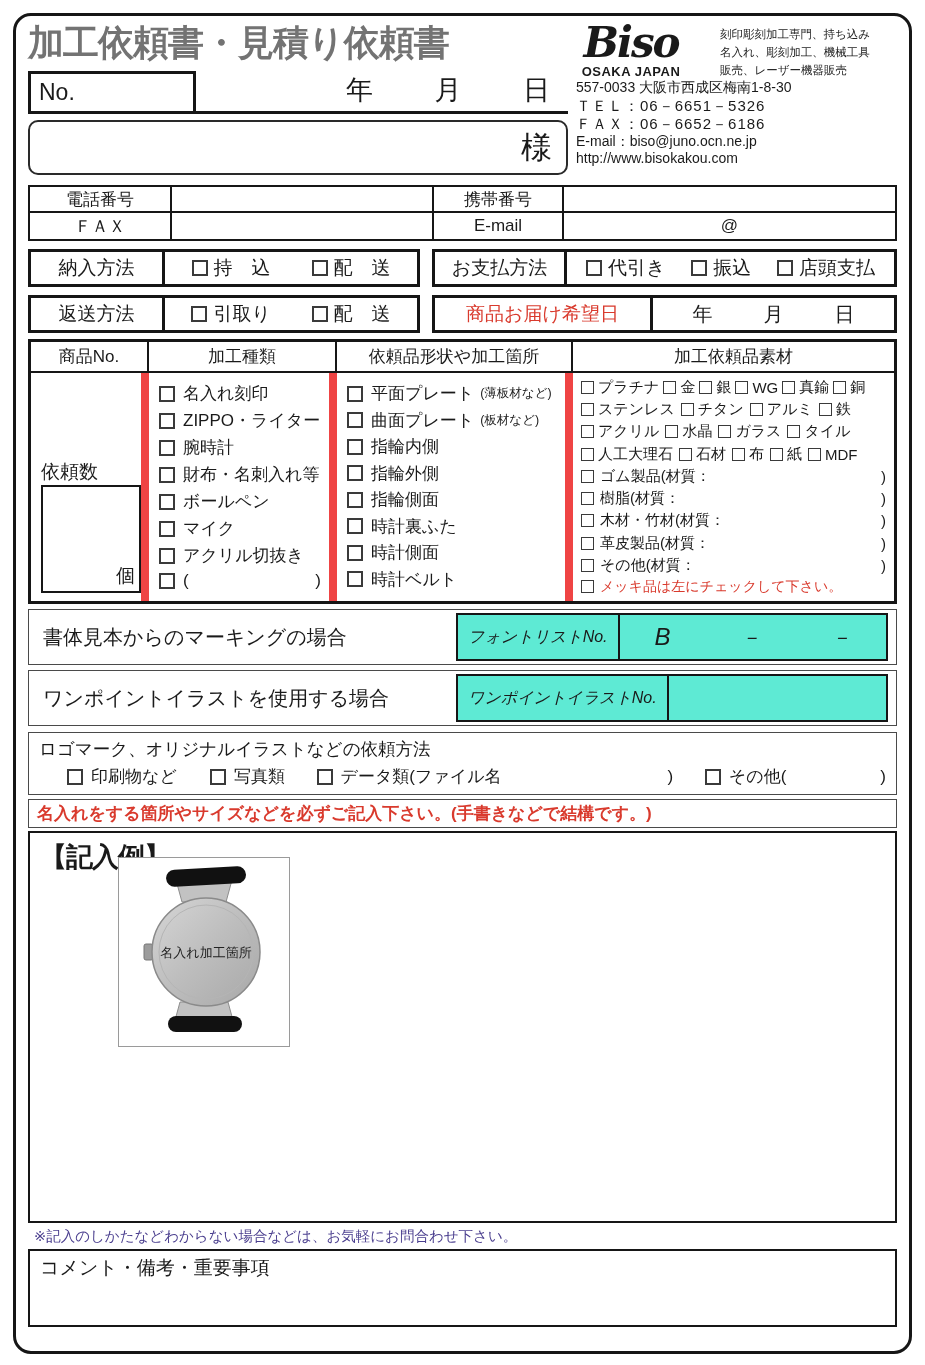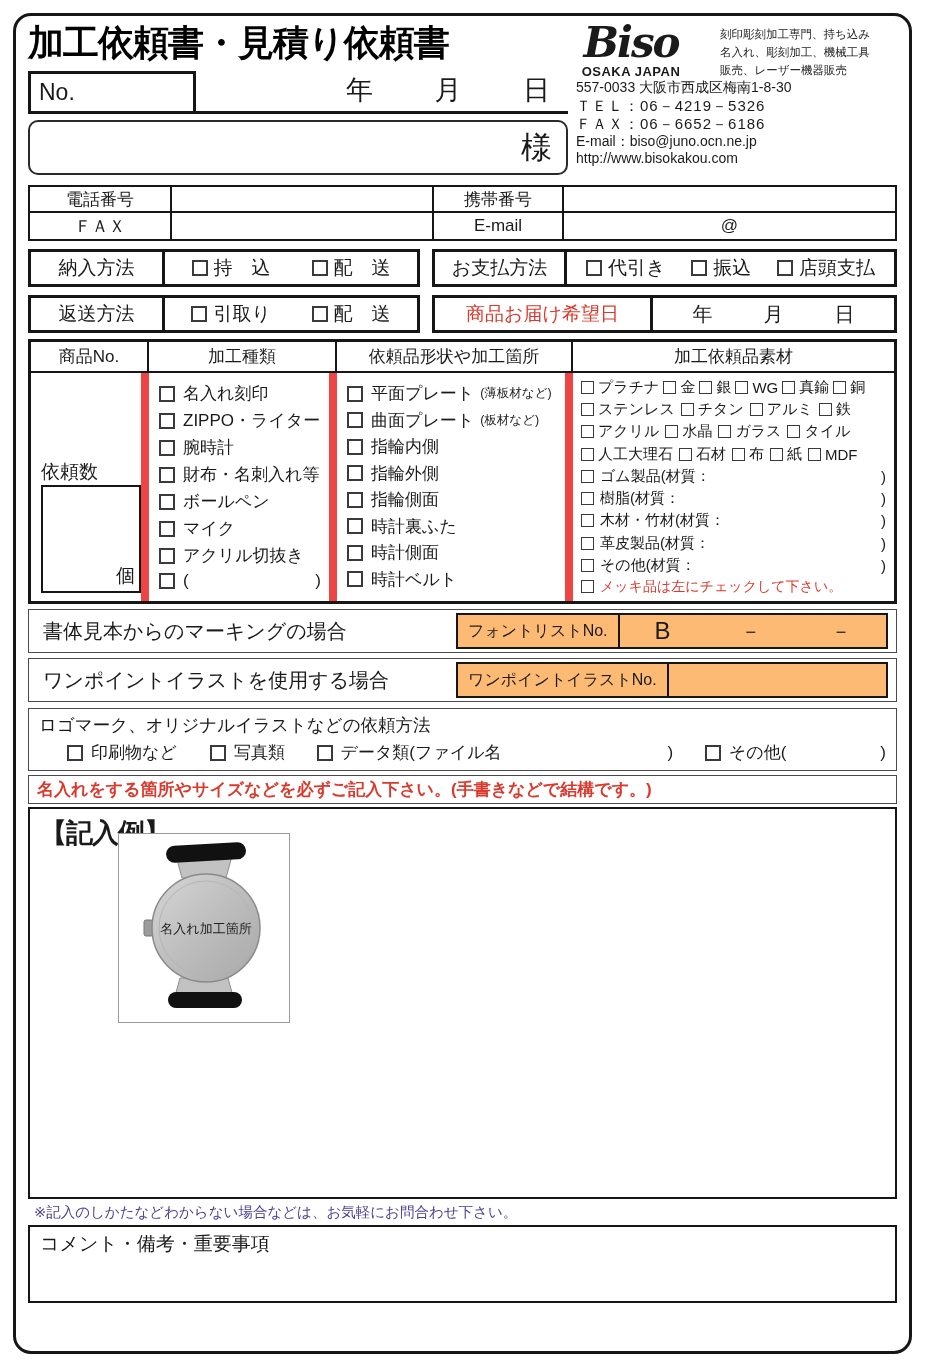--- a/index.html
+++ b/index.html
@@ -8,21 +8,21 @@
     position:relative; width:925px; height:1365px; background:#fff;
     font-family:"Liberation Sans","DejaVu Sans",sans-serif; color:#1a1a1a; overflow:hidden;
   }
   .frame {
     position:absolute; left:13px; top:13px; right:13px; bottom:11px;
     border:3px solid #161616; border-radius:18px; padding:6px 12px; overflow:hidden;
   }
   
   .header { display:flex; gap:8px; min-height:154px; }
   .header-left { width:540px; }
-  .doc-title { color:#000000; font-size:36px; font-weight:900; letter-spacing:-1px; line-height:1.15; white-space:nowrap; }
+  .doc-title { color:#737373; font-size:36px; font-weight:900; letter-spacing:-1px; line-height:1.15; white-space:nowrap; }
   .no-row { display:flex; margin-top:8px; height:43px; }
   .no-box { width:168px; border:3px solid #161616; font-size:23px; padding:5px 8px; background:#fff; }
   .date-line { flex:1; border-bottom:3px solid #161616; display:flex; align-items:center; justify-content:space-between; font-size:27px; padding:0 18px 2px 150px; }
   .name-box { margin-top:6px; height:55px; border:2px solid #2a2a2a; border-radius:10px; display:flex; align-items:center; justify-content:flex-end; padding-right:14px; font-size:31px; }
   .header-right { flex:1; padding-top:1px; }
   .logo-row { display:flex; gap:10px; align-items:flex-start; }
   .logo-block { text-align:center; min-width:110px; }
   .logo-script { font-family:"DejaVu Serif","Liberation Serif",serif; font-style:italic; font-weight:bold; font-size:42px; line-height:0.95; letter-spacing:-2px; }
   .logo-sub { font-size:13px; font-weight:bold; letter-spacing:0.5px; margin-top:1px; }
   .tagline { font-size:11.5px; line-height:1.55; padding-top:3px; color:#222;margin-left:24px; }
@@ -68,21 +68,21 @@
   .lrow .spacer { flex:1; }
   .mat-col { display:flex; flex-direction:column; justify-content:space-between; padding:5px 8px 5px 8px; }
   .mrow { display:flex; align-items:center; gap:6px; font-size:15px; white-space:nowrap; }
   .mrow.tight { gap:4px; }
   .mitem { display:flex; align-items:center; gap:4px; }
   .mrow .spacer { flex:1; }
   .mrow-red { font-size:14px; color:#d93a2d; }
   
   .strip { margin-top:5px; border:1.5px solid #4a4a4a; padding:3px 8px; display:flex; align-items:center; }
   .strip-label { font-size:20px; flex:1; padding-left:6px; }
-  .inner-box { display:flex; border:2px solid #161616; height:36px; background:#fdba74; }
+  .inner-box { display:flex; border:2px solid #161616; height:48px; background:#5eead4;font-style:italic; }
   .ib-label { display:flex; align-items:center; padding:0 10px; font-size:16px; border-right:2px solid #161616; white-space:nowrap; }
   .ib-value { display:flex; align-items:center; justify-content:space-around; font-size:20px; }
   .fontlist-box { width:432px; }
   .fontlist-box .ib-value { flex:1; }
   .b-big { font-size:24px; }
   .illust-box { width:432px; }
   .illust-box .ib-value { flex:1; }
   
   .logo-req { margin-top:6px; border:1.5px solid #4a4a4a; padding:4px 10px 6px 10px; }
   .logo-req-title { font-size:17.5px; }
@@ -128,21 +128,21 @@
             <div class="logo-script">Biso</div>
             <div class="logo-sub">OSAKA JAPAN</div>
           </div>
           <div class="tagline">
             <div>刻印彫刻加工専門、持ち込み</div>
             <div>名入れ、彫刻加工、機械工具</div>
             <div>販売、レーザー機器販売</div>
           </div>
         </div>
         <div class="company-line">557-0033 大阪市西成区梅南1-8-30</div>
-        <div class="company-tel">ＴＥＬ：06－4219－5326</div>
+        <div class="company-tel">ＴＥＬ：06－6651－5326</div>
         <div class="company-tel">ＦＡＸ：06－6652－6186</div>
         <div class="company-small">E-mail：biso@juno.ocn.ne.jp</div>
         <div class="company-small">http://www.bisokakou.com</div>
       </div>
     </div>
 
 
     <div class="contact">
       <div>電話番号</div>
       <div></div>

